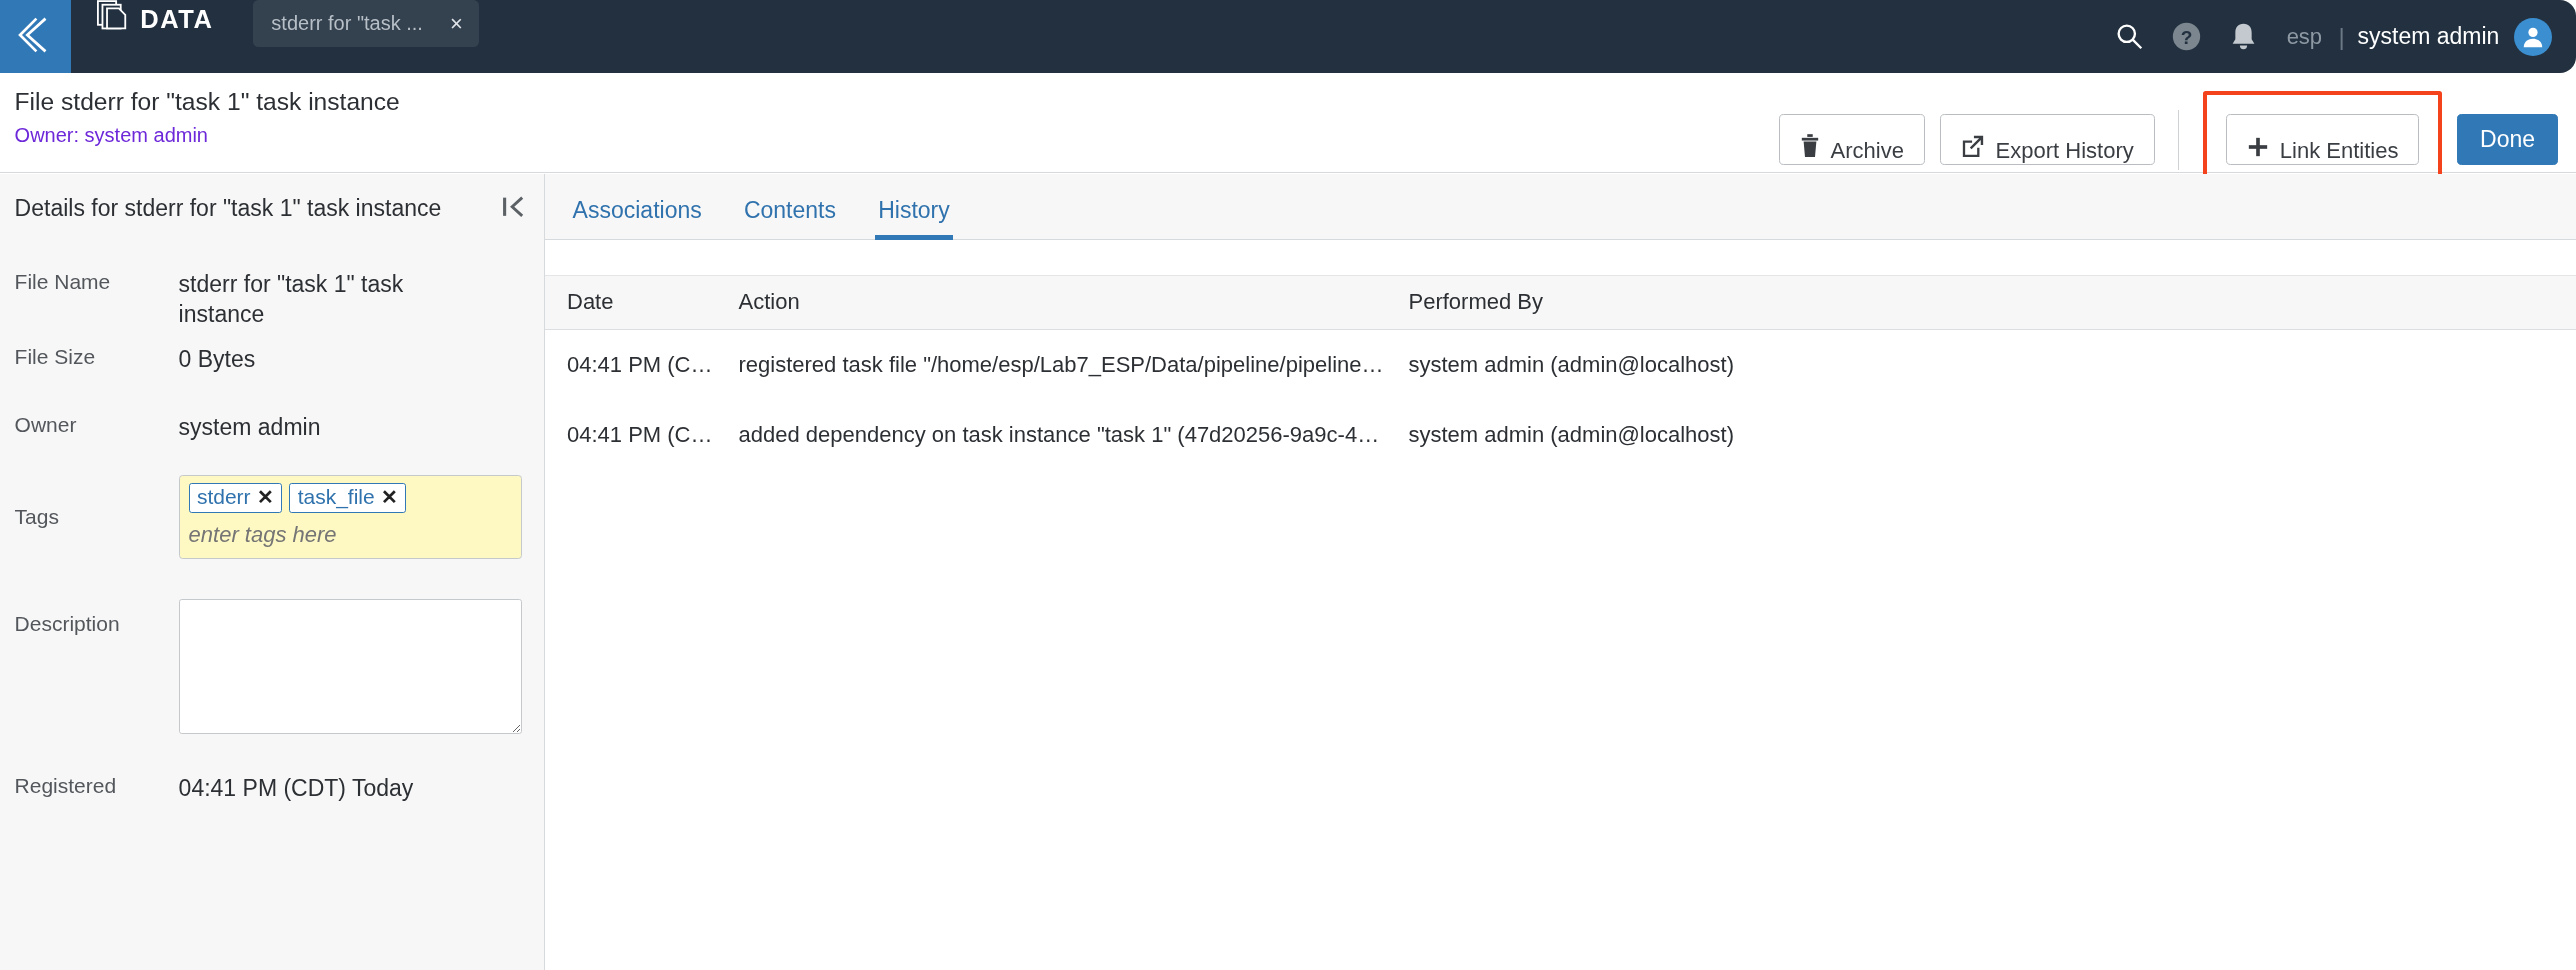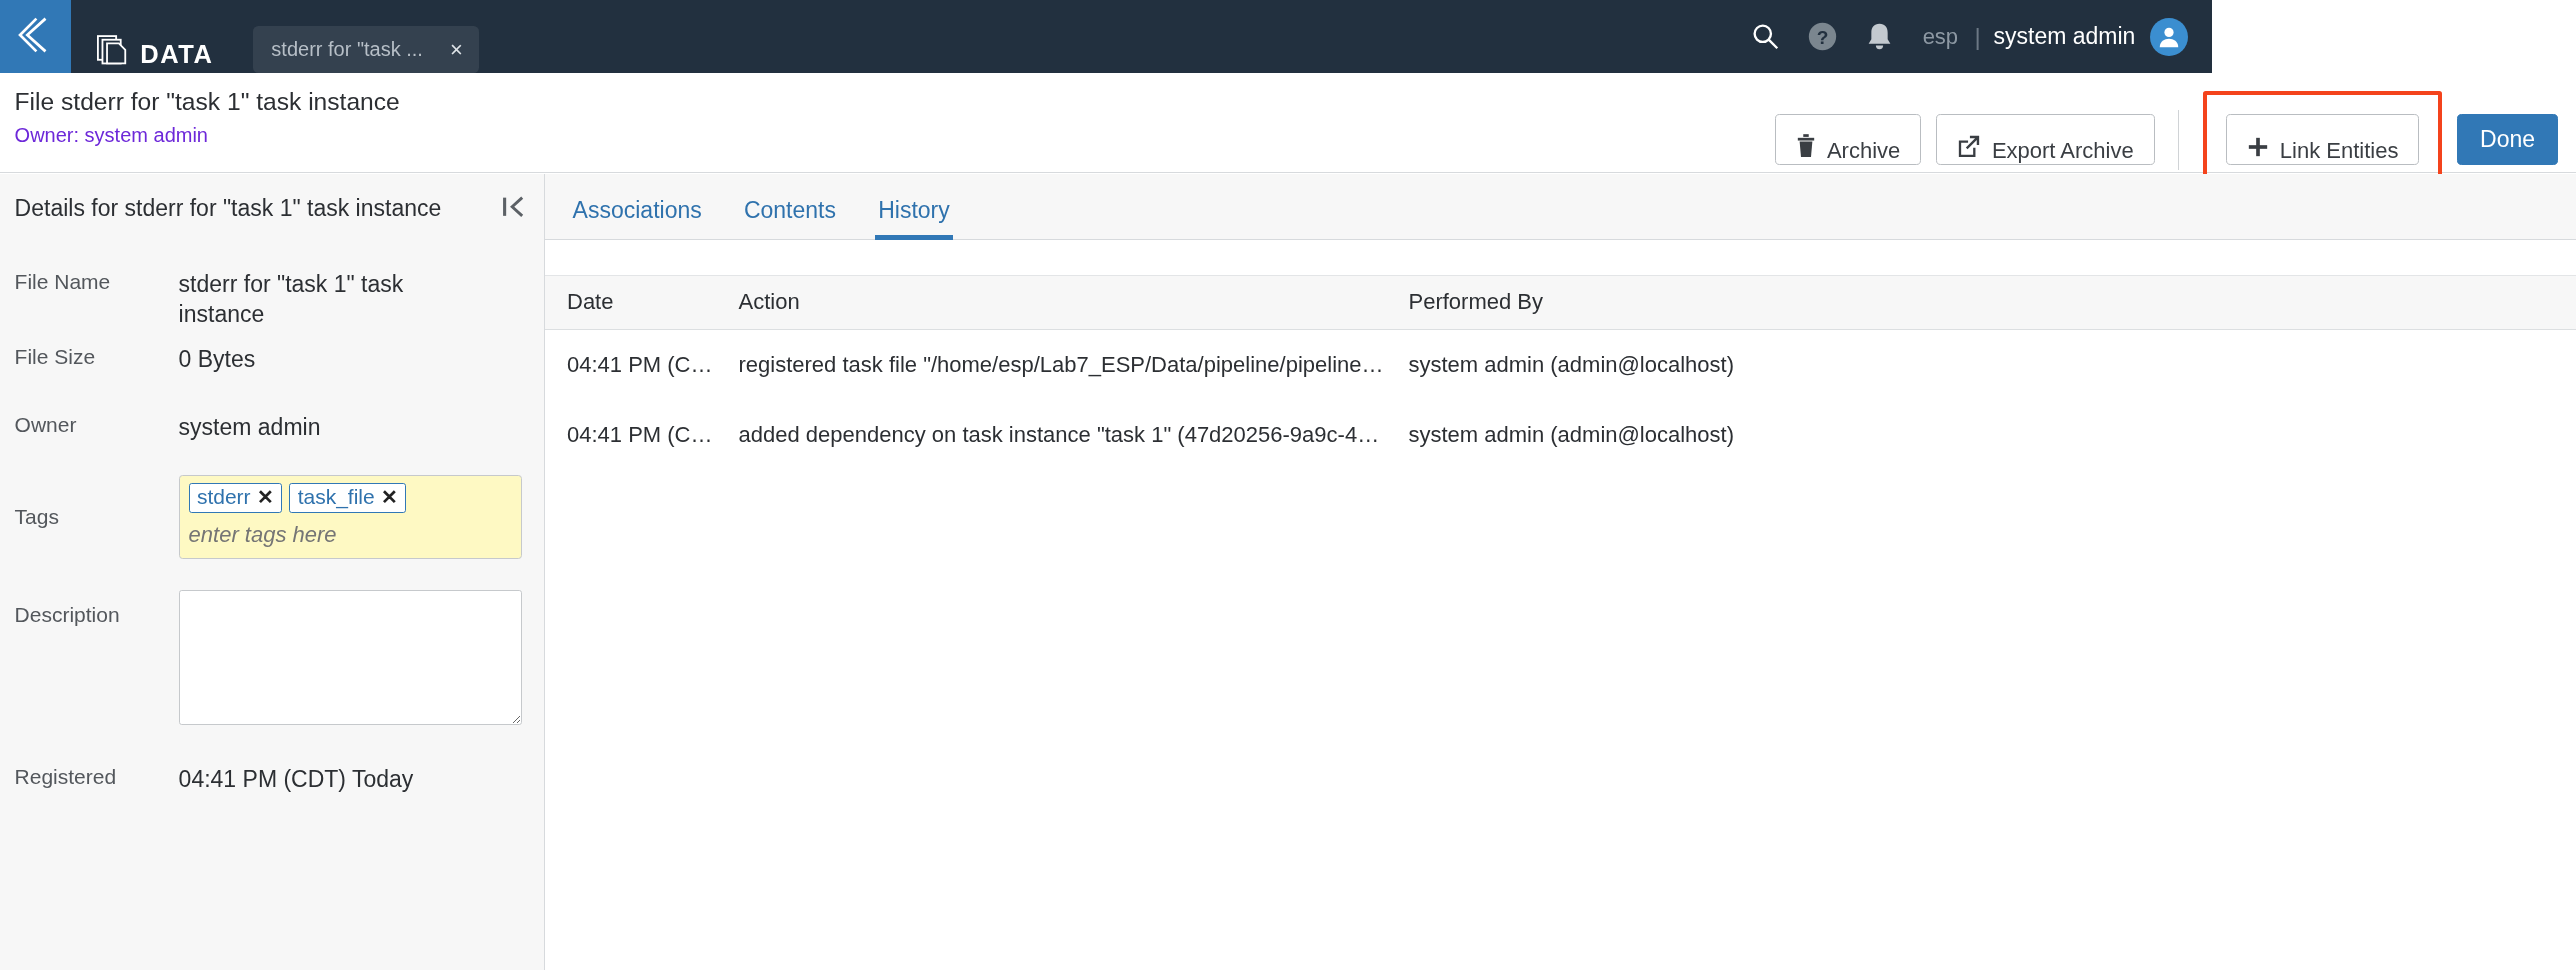--- a/index.html
+++ b/index.html
@@ -6,23 +6,23 @@
   html, body {
     width: 2576px; height: 971px;
     font-family: "Liberation Sans", sans-serif;
     background: #ffffff;
     overflow: hidden;
   }
 
   
   .topbar {
     position: absolute; top: 0; left: 0;
-    width: 2212px; height: 73px;
+    width: 2576px; height: 73px;
     background: #22303f;
-    display: flex; align-items: flex-end;
+    display: flex; align-items: flex-start; border-radius: 16px;
   }
   .back-btn {
     width: 71px; height: 73px;
     background: #3178b6;
     display: flex; align-items: center; justify-content: center;
     cursor: pointer; flex: none;
   }
   .app-brand {
     display: flex; align-items: center;
     margin-left: 25.5px; gap: 12.8px;
@@ -274,21 +274,21 @@
       <span>Archive</span>
     </button>
 
     <button class="btn">
       <span>
         <svg width="24" height="24" viewBox="0 0 26 26">
           <path d="M2 7 h10 v2.5 h-7.5 v13 h13 v-7.5 h2.5 v10 h-18 z" fill="#3a3e43"></path>
           <path d="M14 2 h10 v10 h-2.6 v-5.6 l-10 10 l-1.8 -1.8 l10 -10 h-5.6 z" fill="#3a3e43"></path>
         </svg>
       </span>
-      <span>Export Archive</span>
+      <span>Export History</span>
     </button>
 
     <div class="head-sep"></div>
 
     <div class="highlight-box">
       <button class="btn">
         <span>
           <svg width="22" height="22" viewBox="0 0 24 24">
             <rect x="10" y="2" width="4" height="20" fill="#3a3e43"></rect>
             <rect x="2" y="10" width="20" height="4" fill="#3a3e43"></rect>
@@ -338,21 +338,21 @@
         </span>
         <span class="tag">
           <span>task_file</span>
           <span class="tag-x">✕</span>
         </span>
       </div>
       <input class="tag-input" type="text" placeholder="enter tags here" style="">
     </div>
   </div>
 
-  <div class="field-row" style="margin-top:31px;">
+  <div class="field-row" style="margin-top:40px;">
     <div class="field-label" style="padding-top:12.8px;">Description</div>
     <textarea class="desc-area" placeholder="" style=""></textarea>
   </div>
 
   <div class="field-row" style="margin-top:40px;">
     <div class="field-label">Registered</div>
     <div class="field-value">04:41 PM (CDT) Today</div>
   </div>
 </div>
 

